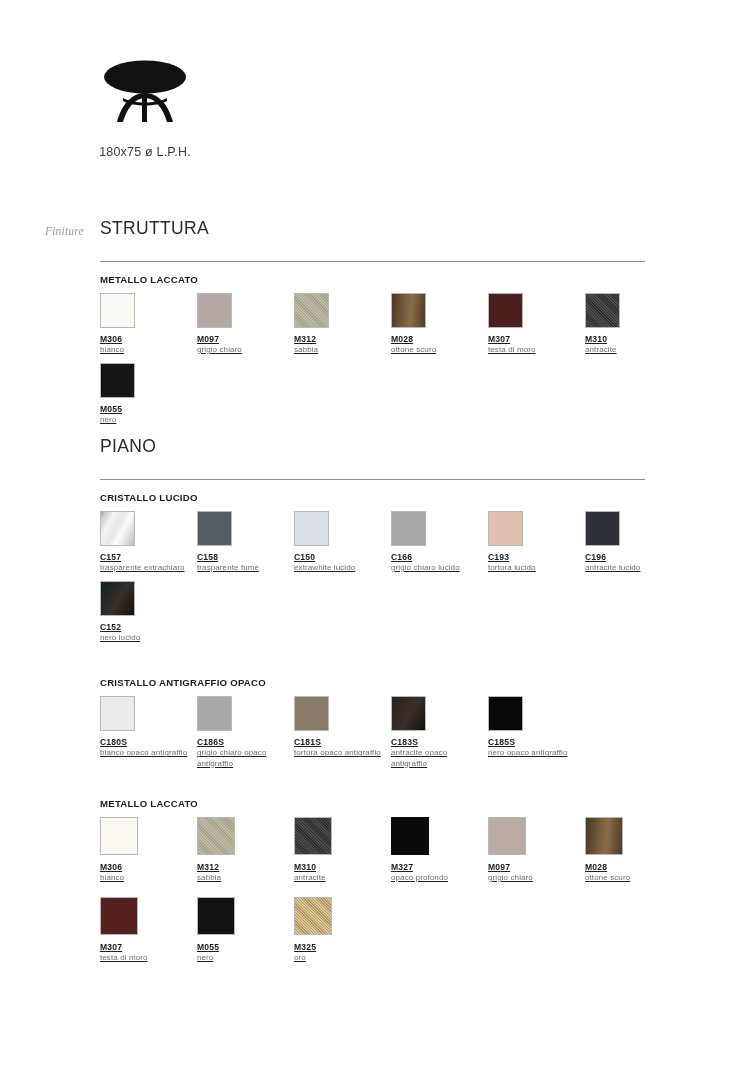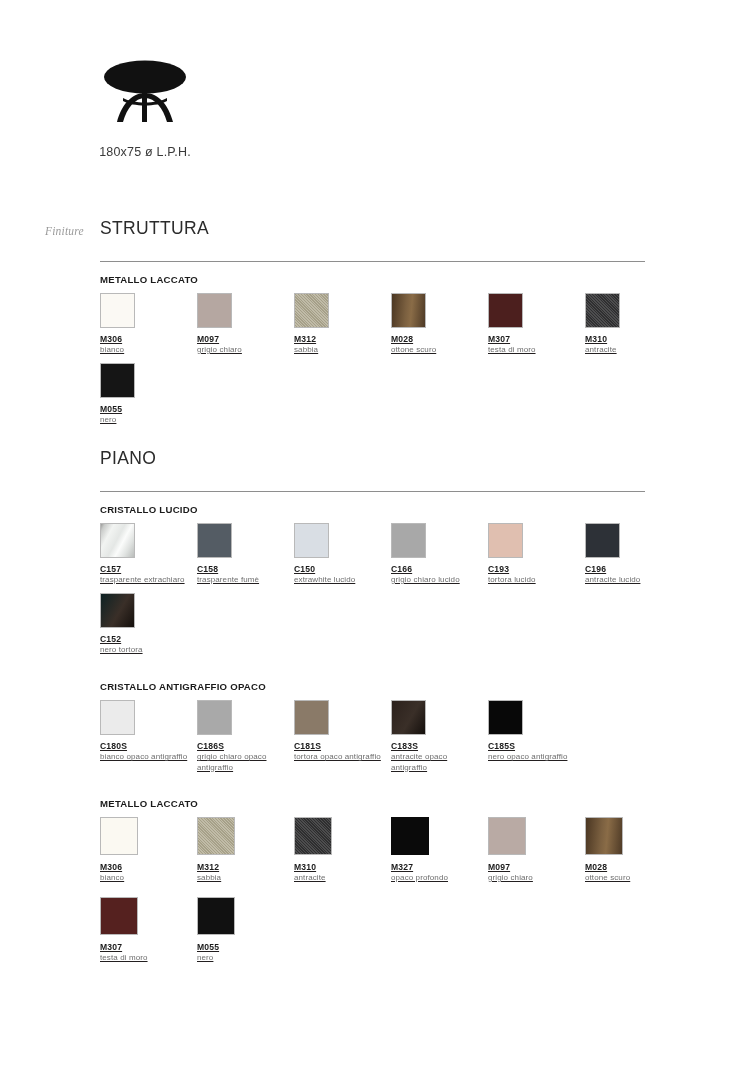--- a/index.html
+++ b/index.html
@@ -99,24 +99,24 @@
   .chip-name {
     font-size: 8px;
     color: #6d6d6d;
     margin-top: 1px;
     line-height: 1.28;
     letter-spacing: .1px;
   }
 
   
   #sec-struttura { position: absolute; top: 0; left: 0; width: 545px; }
-  #sec-piano     { position: absolute; top: 230px; left: 0; width: 545px; }
+  #sec-piano     { position: absolute; top: 218px; left: 0; width: 545px; }
   #sec-inserti   { position: absolute; top: 568px; left: 0; width: 545px; }
 
-  #grp-antigraffio { margin-top: 26px; }
+  #grp-antigraffio { margin-top: 34px; }
 
   
   #sec-inserti .chip { width: 38px; height: 38px; }
   #sec-inserti .swatch-grid { row-gap: 14px; }
   #sec-inserti .chip-code { margin-top: 7px; }
 </style>
 </head>
 <body>
 
 <div id="product-block">
@@ -203,21 +203,21 @@
           <div class="chip-name">tortora lucido</div>
         </div>
         <div class="swatch-cell">
           <div class="chip" style="background: rgb(45, 49, 55);"></div>
           <div class="chip-code">C196</div>
           <div class="chip-name">antracite lucido</div>
         </div>
         <div class="swatch-cell">
           <div class="chip" style="background: linear-gradient(120deg, rgb(14, 34, 36) 0%, rgb(58, 47, 40) 55%, rgb(20, 15, 12) 100%);"></div>
           <div class="chip-code">C152</div>
-          <div class="chip-name">nero tortora</div>
+          <div class="chip-name">nero lucido</div>
         </div>
       </div>
       <div class="group-title" id="grp-antigraffio">CRISTALLO ANTIGRAFFIO OPACO</div>
       <div class="swatch-grid">
         <div class="swatch-cell">
           <div class="chip" style="background: rgb(235, 235, 235);"></div>
           <div class="chip-code">C180S</div>
           <div class="chip-name">bianco opaco antigraffio</div>
         </div>
         <div class="swatch-cell">
@@ -278,15 +278,20 @@
         <div class="swatch-cell">
           <div class="chip" style="background: rgb(85, 33, 31);"></div>
           <div class="chip-code">M307</div>
           <div class="chip-name">testa di moro</div>
         </div>
         <div class="swatch-cell">
           <div class="chip" style="background: rgb(17, 17, 17);"></div>
           <div class="chip-code">M055</div>
           <div class="chip-name">nero</div>
         </div>
+        <div class="swatch-cell">
+          <div class="chip" style="background: repeating-linear-gradient(45deg, rgba(255, 250, 225, 0.35) 0px, rgba(255, 250, 225, 0.35) 1px, rgba(120, 95, 40, 0.3) 1px, rgba(120, 95, 40, 0.3) 2px), rgb(201, 174, 118);"></div>
+          <div class="chip-code">M325</div>
+          <div class="chip-name">oro</div>
+        </div>
       </div>
     </div>
 </div>
 
 </body></html>

